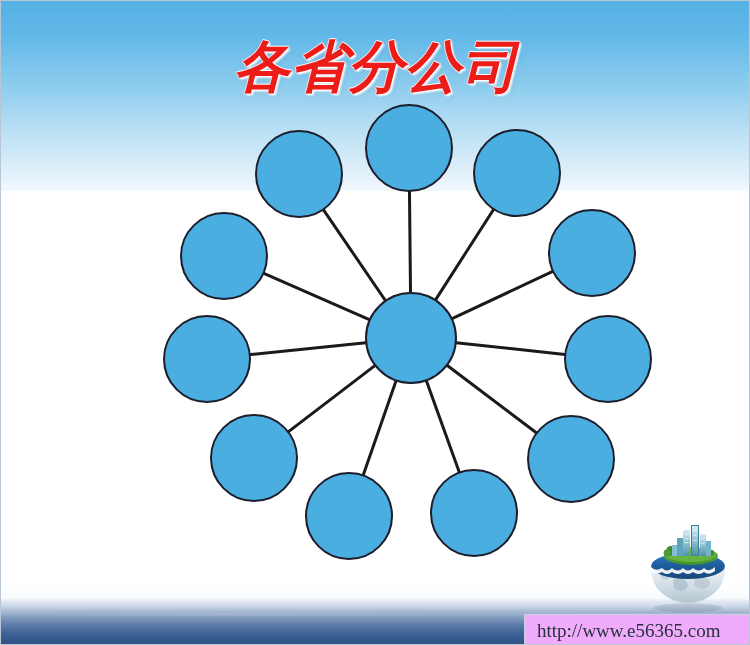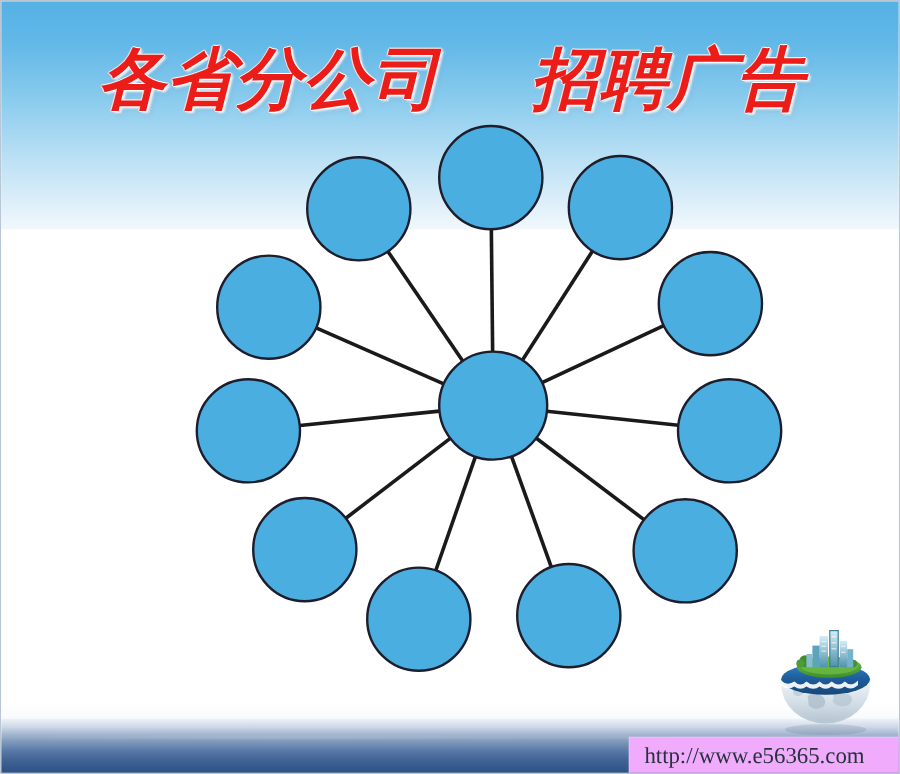--- a/index.html
+++ b/index.html
@@ -175,21 +175,20 @@
 <div id="screen">
 
   <div class="bg-sky"></div>
   <div class="bg-mid"></div>
   <div class="bg-sea-haze"></div>
   <div class="bg-sea"></div>
   <div class="sea-glint"></div>
 
   <div class="title-row">
     <span class="title-text">各省分公司</span>
-    <span class="title-text">招聘广告</span>
   </div>
 
   <div class="diagram">
     <svg viewBox="0 0 500 480" xmlns="http://www.w3.org/2000/svg">
       <g id="links">
           <line x1="259.5473934955107" y1="204.00238207351373" x2="258.43155503916427" y2="97.99772872060319" class="link-line" stroke="#1a1a1a"></line>
           <line x1="235.7496492152261" y1="211.49055777943823" x2="171.12242749245883" y2="116.85784025681471" class="link-line" stroke="#1a1a1a"></line>
           <line x1="220.6197481505892" y1="229.7316542692423" x2="110.54861222850798" y2="181.46516685955964" class="link-line" stroke="#1a1a1a"></line>
           <line x1="217.2260381477221" y1="251.40320195538155" x2="96.78447525449752" y2="263.80159813556645" class="link-line" stroke="#1a1a1a"></line>
           <line x1="225.83643765220413" y1="273.11227695372935" x2="135.5745594478984" y2="342.10224755574643" class="link-line" stroke="#1a1a1a"></line>

